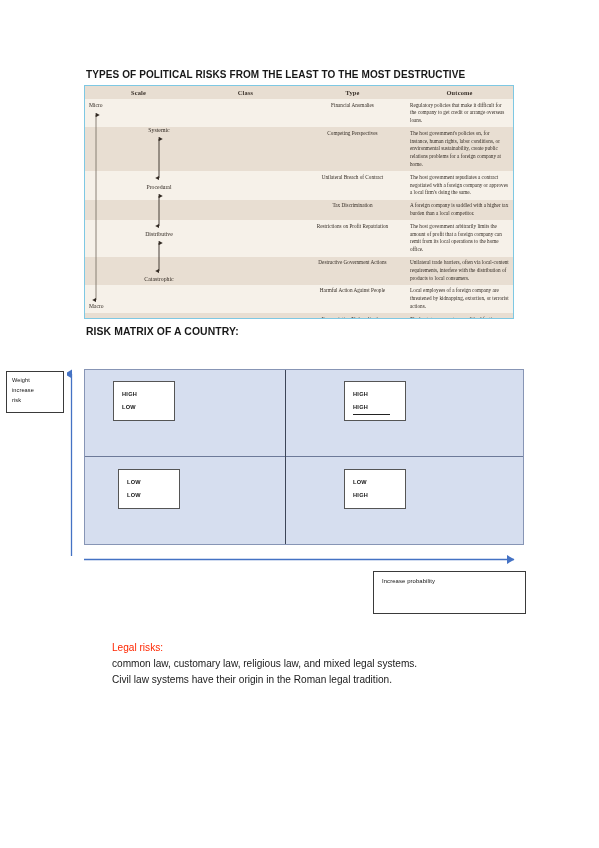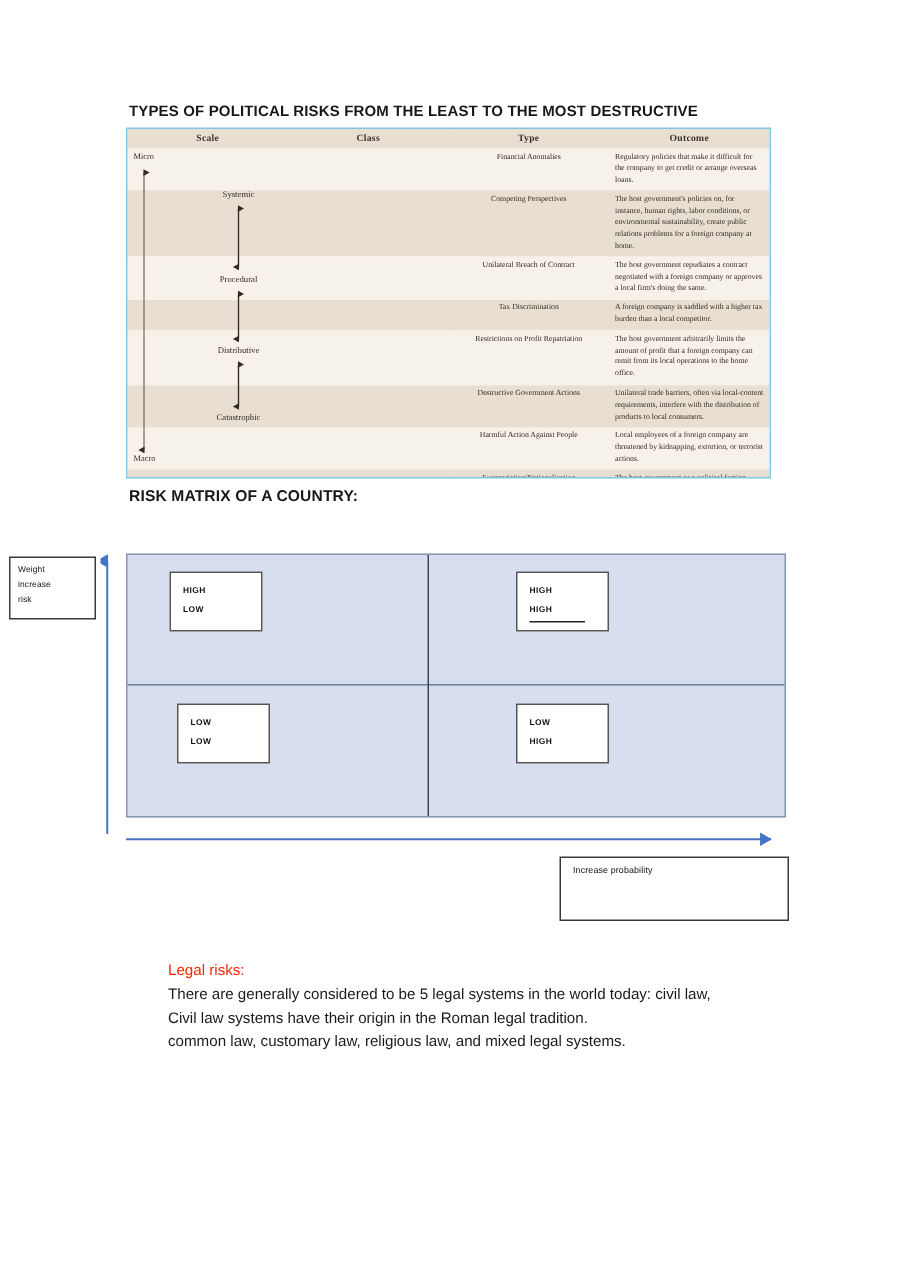--- a/index.html
+++ b/index.html
@@ -358,17 +358,16 @@
     <div>HIGH</div>
   </div>
 </div>
 
 <div id="prob-box">
   <span>Increase probability</span>
 </div>
 
 <div id="legal-block">
   <div id="legal-heading">Legal risks:</div>
-  <p>There are generally considered to be 5 legal systems in the world today: civil law,</p>
+  <p>common law, customary law, religious law, and mixed legal systems.</p>
   <p>Civil law systems have their origin in the Roman legal tradition.</p>
-  <p>common law, customary law, religious law, and mixed legal systems.</p>
   <div class="gap"></div>
 </div>
 
 </body></html>

